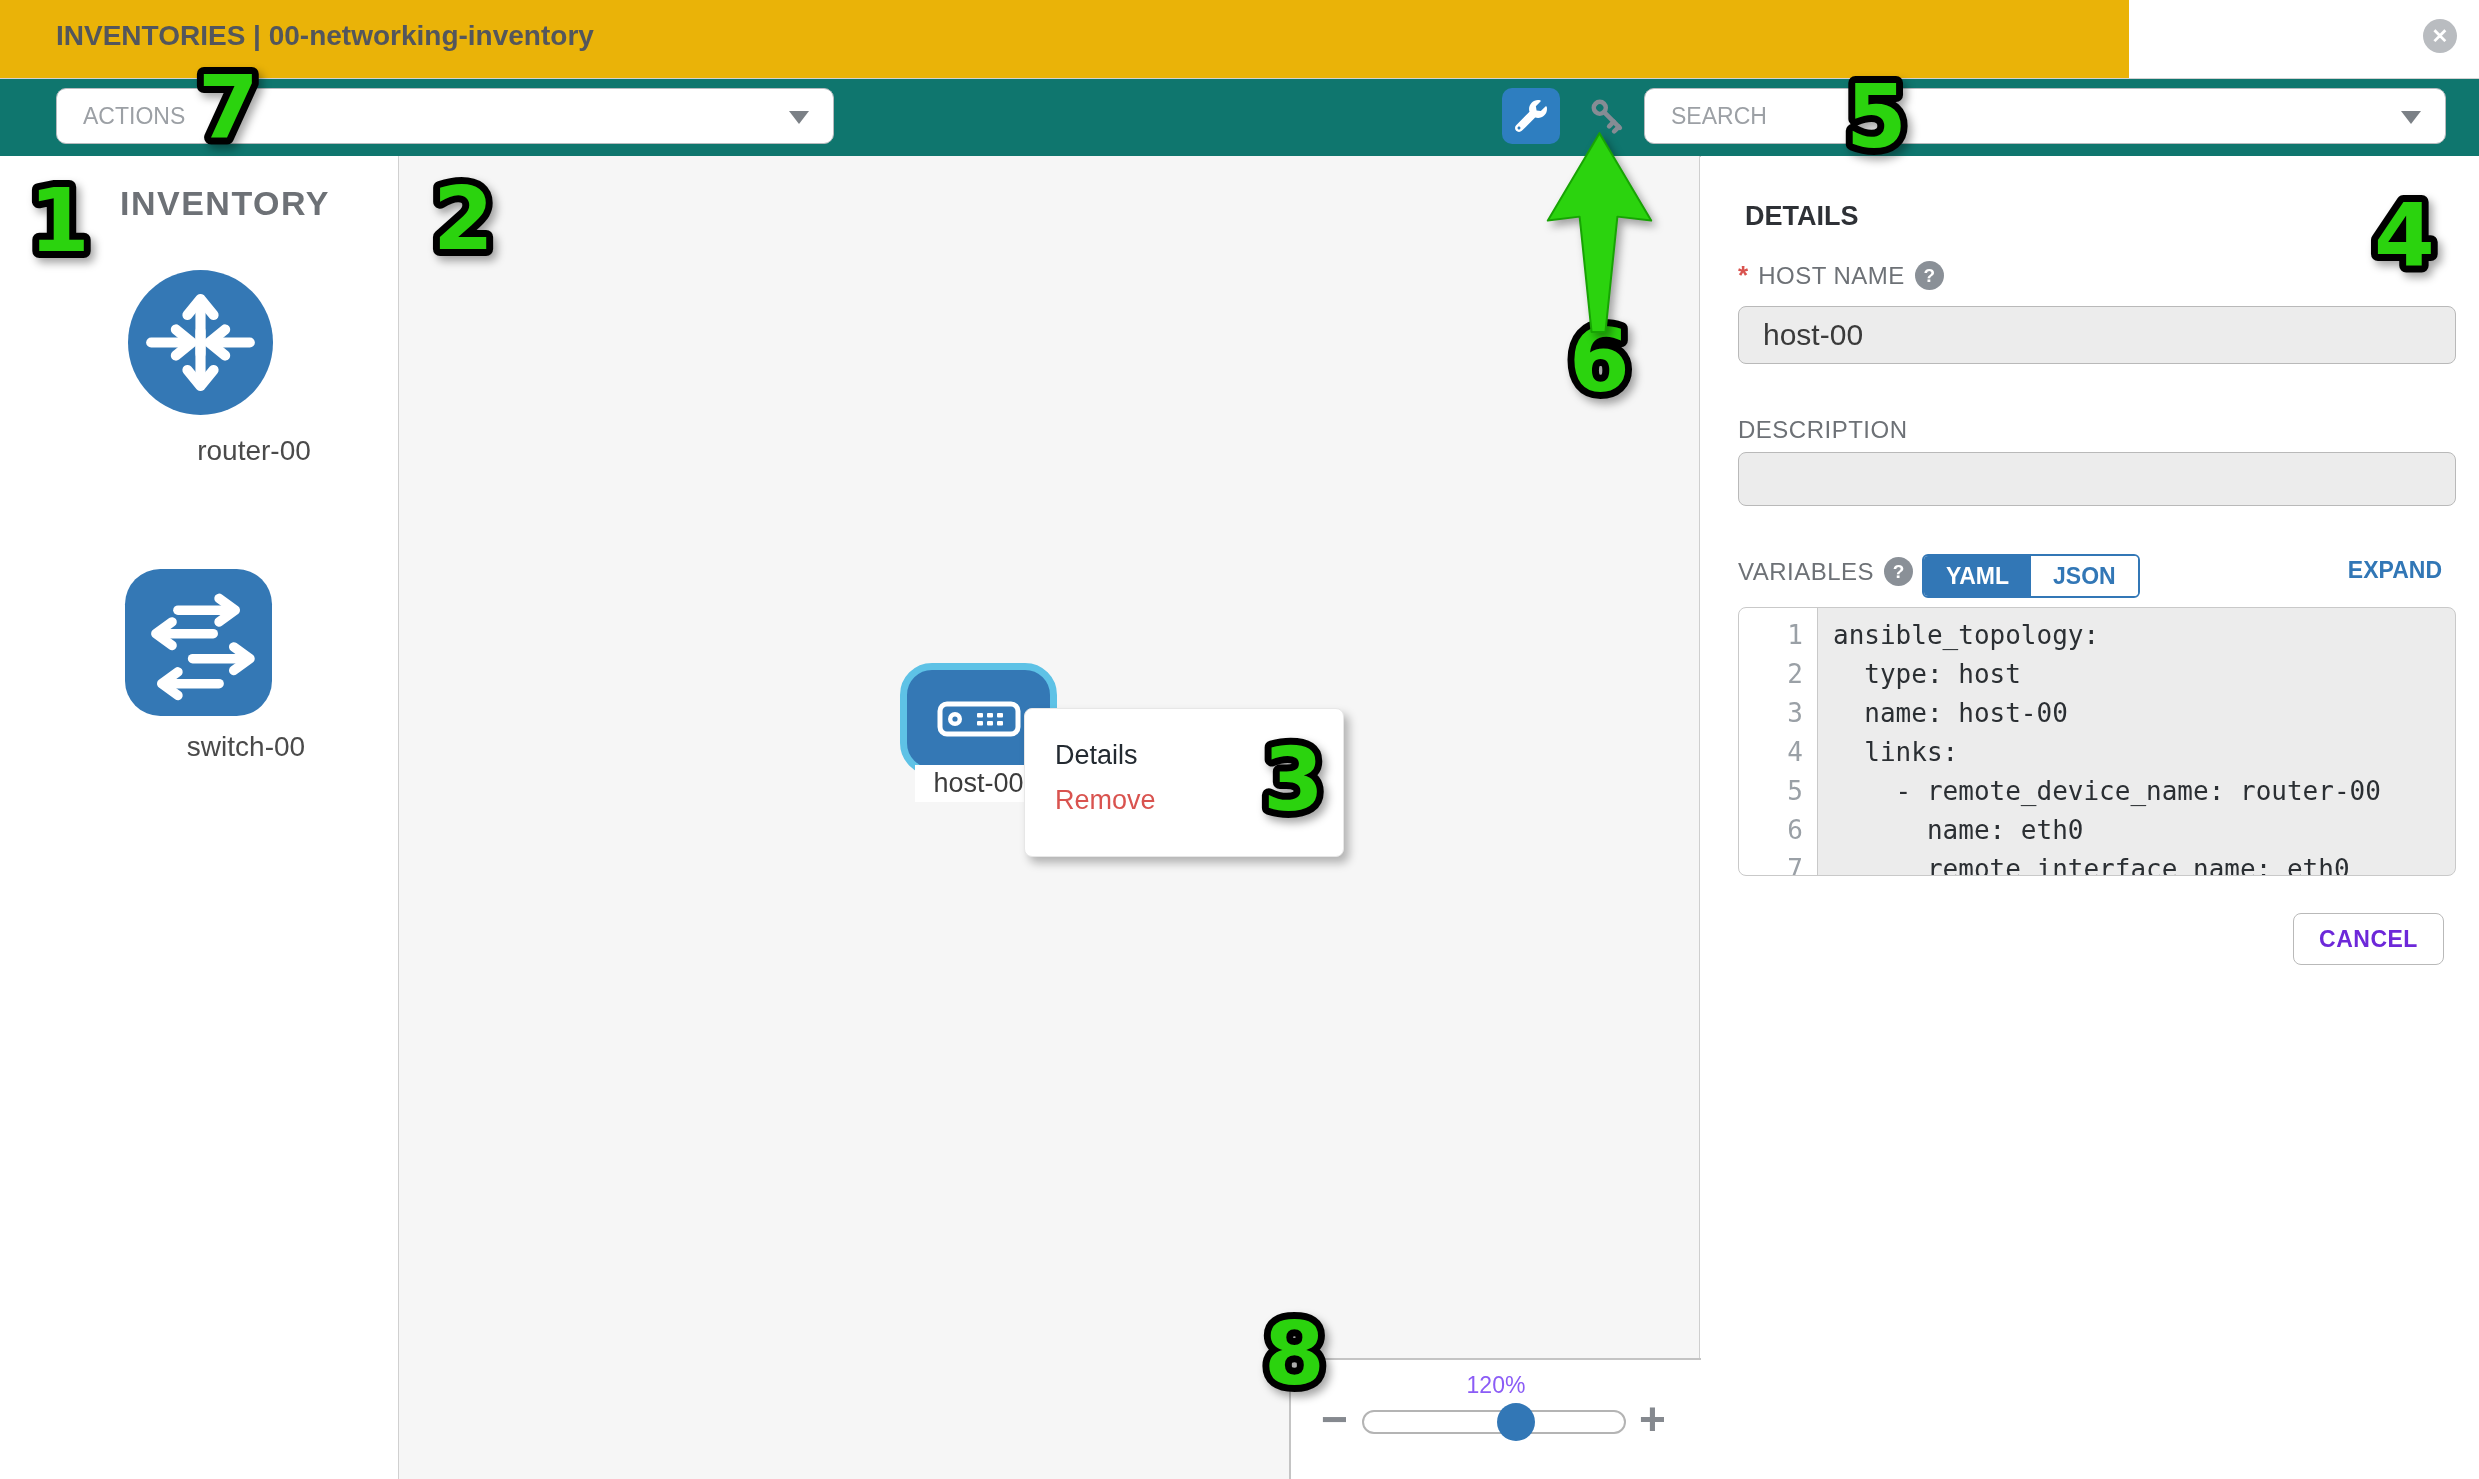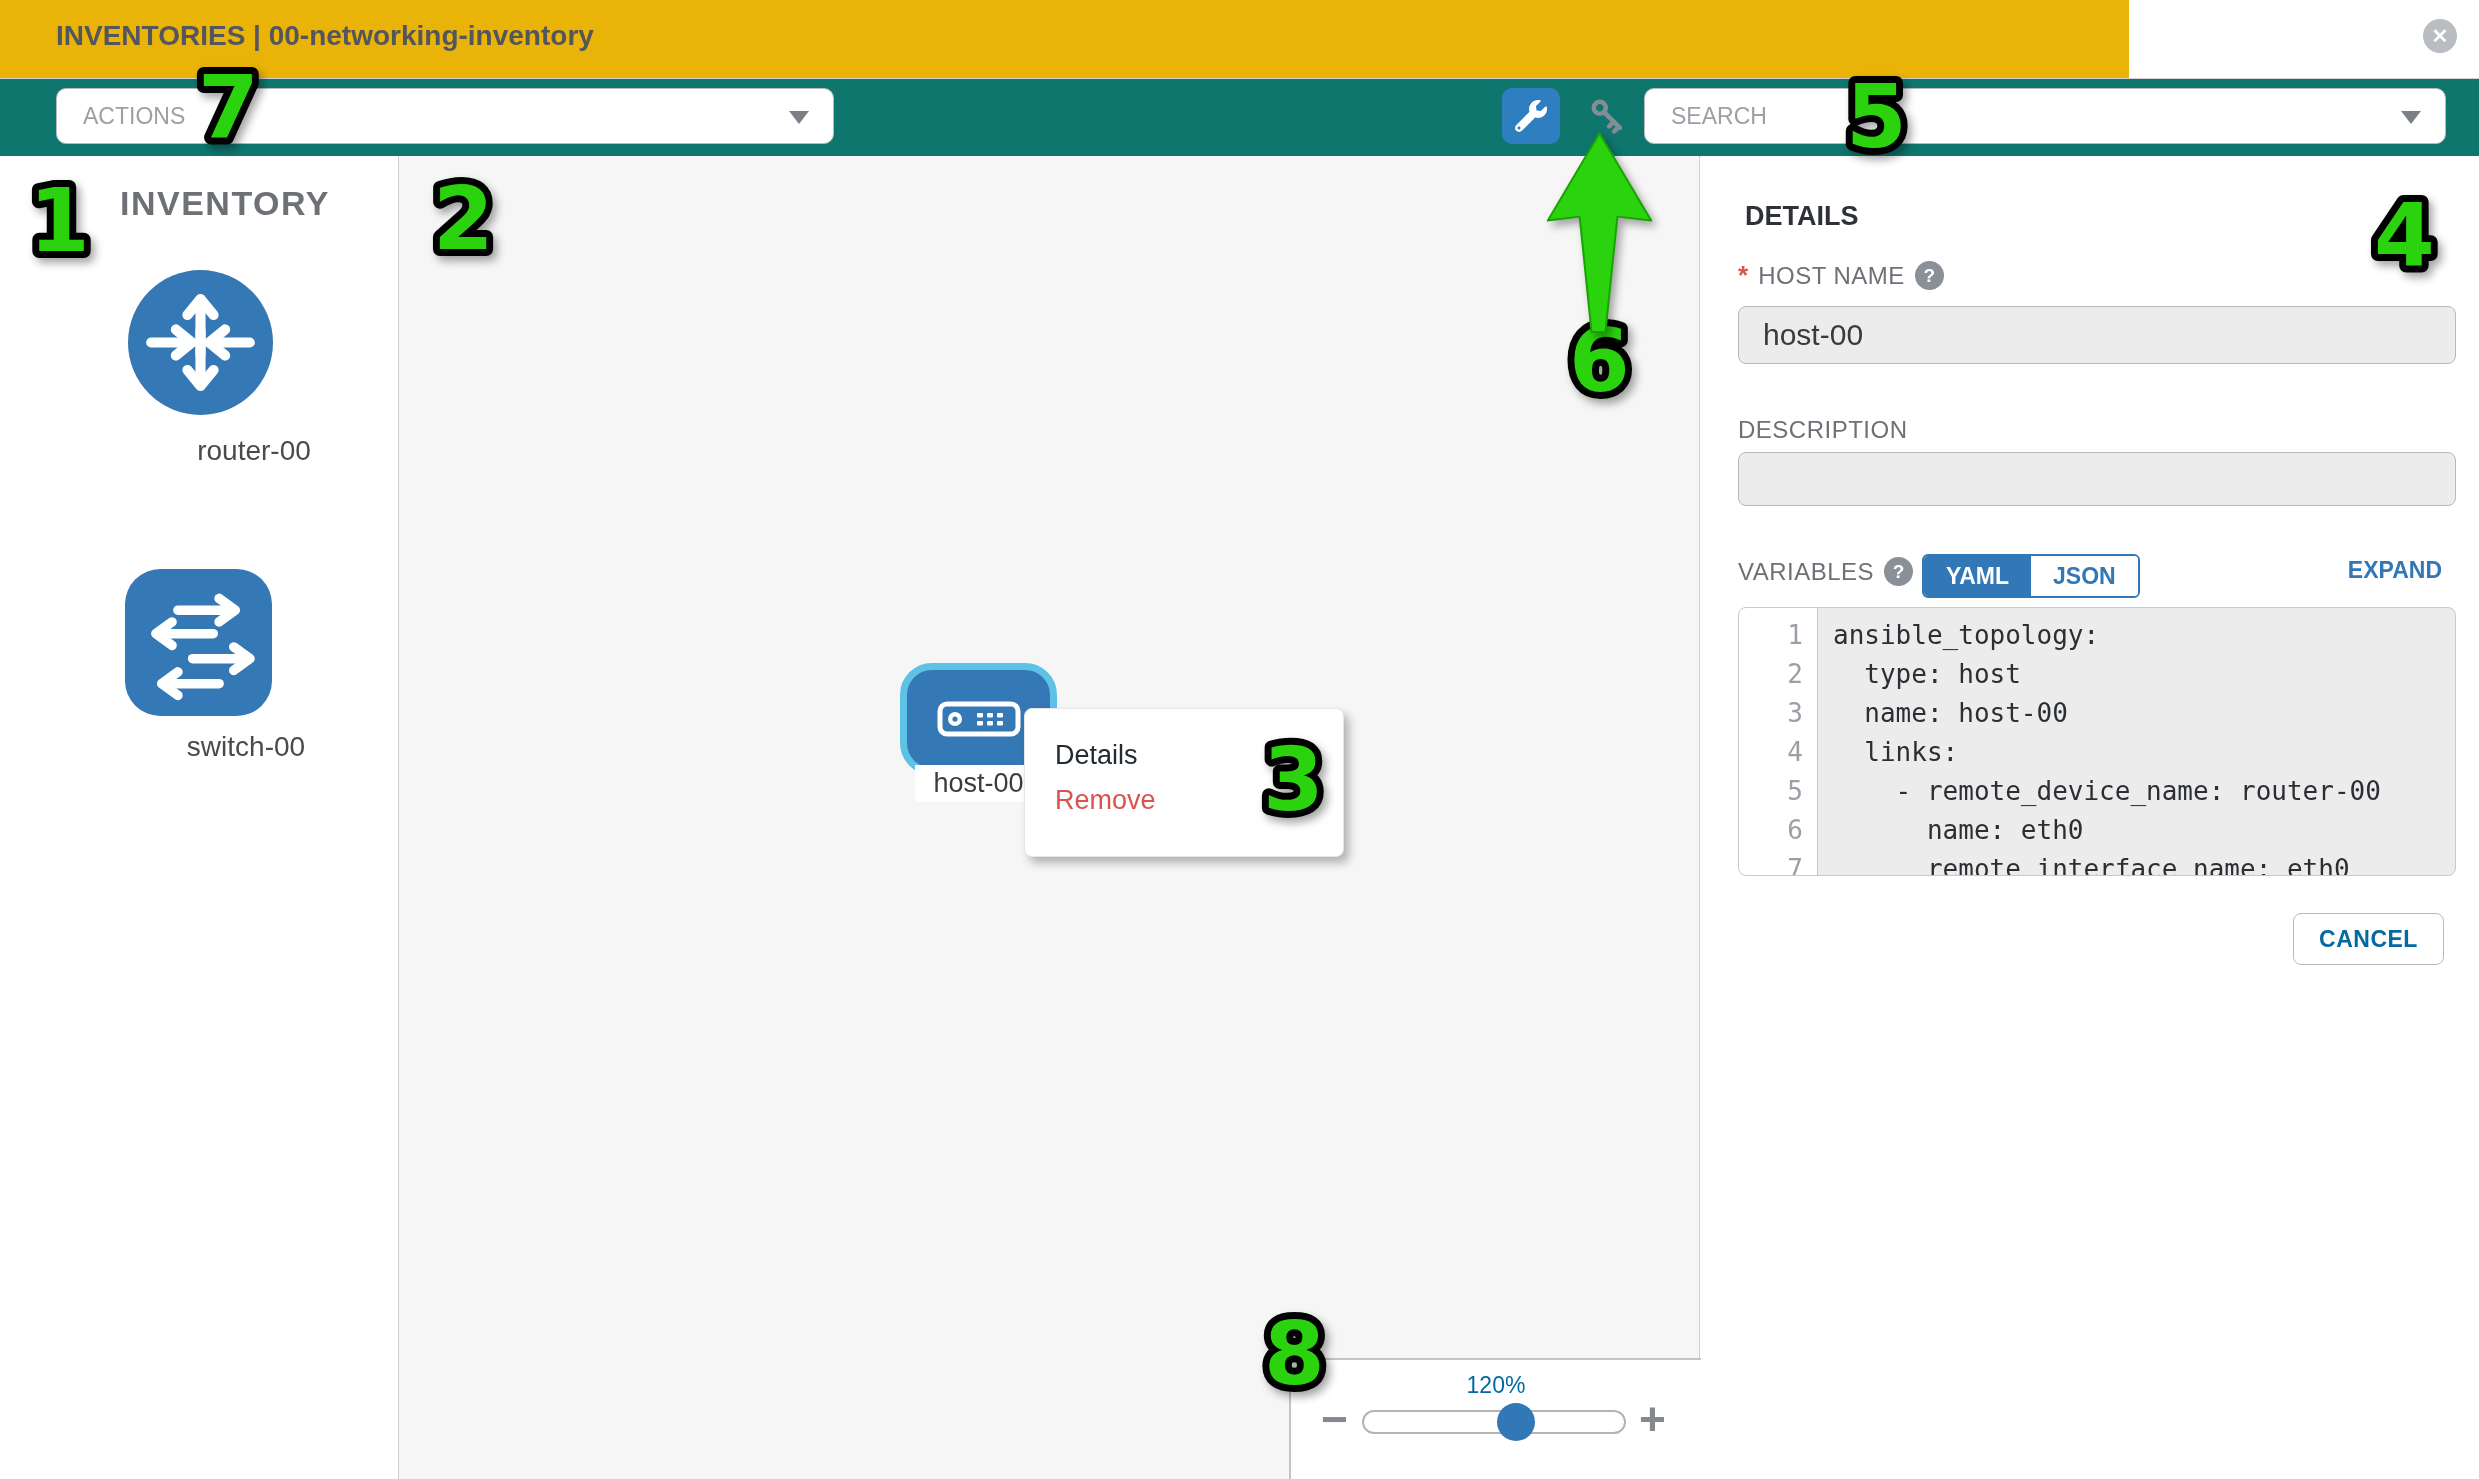--- a/index.html
+++ b/index.html
@@ -42,21 +42,21 @@
 
   
   .ctx-menu{position:absolute;left:625px;top:552px;width:320px;height:149px;background:#fff;border:1px solid #e7e7e7;
     border-radius:8px;box-shadow:5px 6px 10px rgba(0,0,0,.28);box-sizing:border-box;padding:24px 0 0 30px;}
   .ctx-item{font-size:27px;color:#232a31;padding:7px 0;cursor:pointer;}
   .ctx-item.danger{color:#d9534f;}
 
   
   .zoom-panel{position:absolute;left:890px;top:1202px;width:412px;height:121px;background:#fff;
     border-top:2px solid #c4c4c4;border-left:2px solid #c4c4c4;box-sizing:border-box;}
-  .zoom-pct{position:absolute;left:0;top:12px;width:100%;text-align:center;font-size:23px;color:#0369a1;}
+  .zoom-pct{position:absolute;left:0;top:12px;width:100%;text-align:center;font-size:23px;color:#8b5cf6;}
   .zoom-minus,.zoom-plus{position:absolute;top:36px;font-size:46px;font-weight:bold;color:#85898f;cursor:pointer;line-height:46px;}
   .zoom-minus{left:30px;}
   .zoom-plus{left:348px;}
   .zoom-track{position:absolute;left:71px;top:50px;width:264px;height:24px;background:#fff;border:2px solid #b4b4b4;
     border-radius:14px;box-sizing:border-box;cursor:pointer;}
   .zoom-thumb{position:absolute;left:133px;top:-9px;width:38px;height:38px;border-radius:50%;background:#3277b6;cursor:grab;}
 
   
   .details{position:absolute;left:1701px;top:156px;width:778px;height:1323px;background:#fff;}
   .details-title{position:absolute;left:44px;top:45px;font-size:27px;font-weight:bold;color:#2e3136;}
@@ -76,21 +76,21 @@
   
   .editor{position:absolute;left:37px;top:451px;width:718px;height:269px;border:1px solid #c9c9c9;border-radius:8px;
     overflow:hidden;box-sizing:border-box;cursor:text;
     background:linear-gradient(to right,#ffffff 78px,#c9c9c9 78px,#c9c9c9 79px,#ececec 79px);}
   .ed-line{display:flex;height:39px;line-height:39px;font-family:"DejaVu Sans Mono","Liberation Mono",monospace;font-size:26px;}
   .ed-line:first-child{margin-top:8px;}
   .ed-num{width:64px;text-align:right;padding-right:14px;color:#9aa0a6;flex:none;}
   .ed-code{padding-left:16px;color:#2b2f33;white-space:pre;}
 
   .cancel-btn{position:absolute;left:592px;top:757px;width:149px;height:50px;background:#fff;border:1px solid #b9b9b9;
-    border-radius:8px;font-size:23px;font-weight:bold;color:#0369a1;display:flex;align-items:center;justify-content:center;
+    border-radius:8px;font-size:23px;font-weight:bold;color:#6d28d9;display:flex;align-items:center;justify-content:center;
     letter-spacing:0.5px;cursor:pointer;}
 
   
   .anno{position:absolute;pointer-events:none;filter:drop-shadow(4px 5px 4px rgba(0,0,0,.35));}
   .anno text{font-family:"DejaVu Sans",sans-serif;font-weight:bold;font-size:88px;fill:#2bd30e;
     stroke:#000;stroke-width:14px;paint-order:stroke;stroke-linejoin:round;}
 </style>
 </head>
 <body>
 

